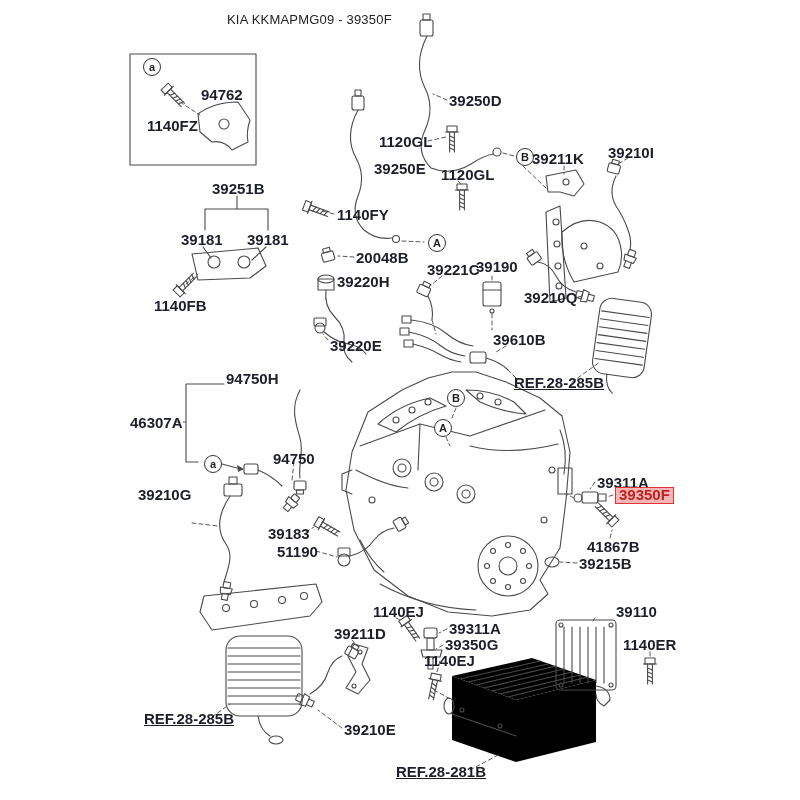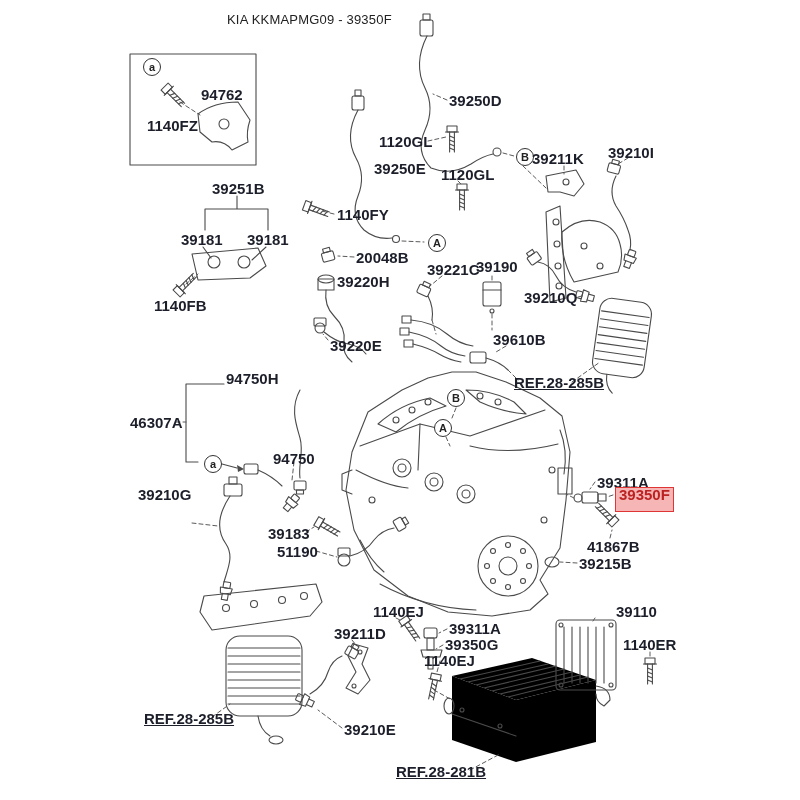--- a/index.html
+++ b/index.html
@@ -21,21 +21,21 @@
   .plabel {
     position:absolute; font-size:15px; font-weight:bold;
     color:#1c1f2a; white-space:nowrap; line-height:14px;
     cursor:default;
   }
   .plabel.ref { text-decoration:underline; }
   .plabel.highlight {
     background:var(--highlight_bg,#f7b6b6);
     border:1.5px solid var(--highlight_border,#e03535);
     color:var(--highlight_text,#bb2222);
-    padding:0 3px 9px 3px;
+    padding:0 3px 1px 3px;
   }
   .marker {
     position:absolute; width:18px; height:18px;
     border:1.3px solid #333; border-radius:50%; background:#fff;
     font-size:11px; font-weight:bold; color:#222;
     display:flex; align-items:center; justify-content:center;
   }
   .title {
     position:absolute; left:227px; top:12px;
     font-size:13px; font-weight:500; color:#222; letter-spacing:0.2px;

